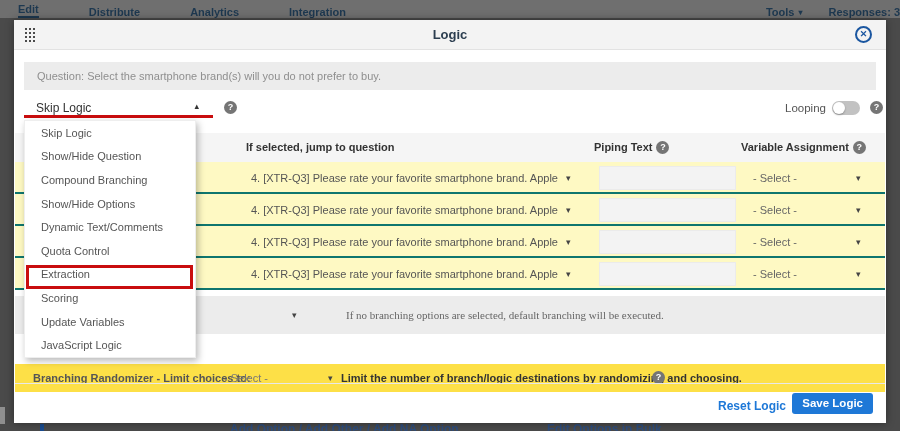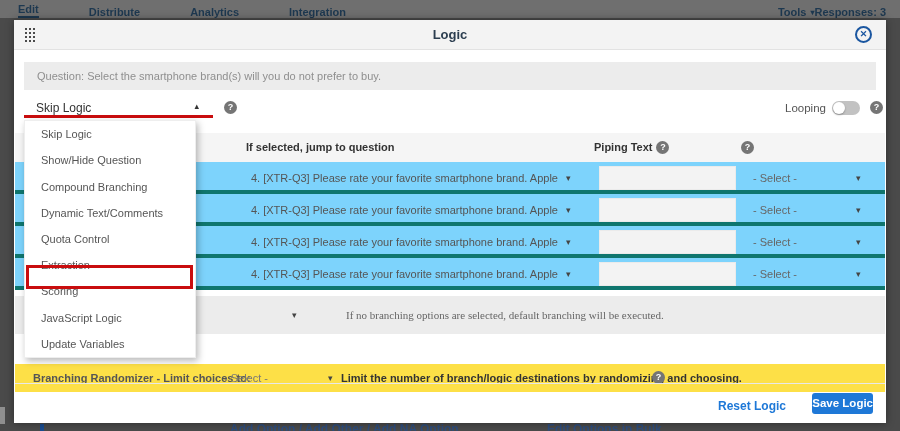--- a/index.html
+++ b/index.html
@@ -12,21 +12,21 @@
   }
   
   .topbar {
     position:absolute; top:0; left:0; width:900px; height:18px;
     background:#6f6f6f; display:flex; align-items:flex-end;
     font-size:11px; font-weight:700; color:#1d3850;
   }
   .tab { margin-left:50px; cursor:pointer; }
   .tab:first-child { margin-left:18px; }
   .tab.active { border-bottom:2px solid #1d3850; padding-bottom:1px; }
-  .topbar-right { margin-left:auto; display:flex; align-items:center; margin-right:14px; }
+  .topbar-right { margin-left:auto; display:flex; align-items:center; gap:26px; }
   .tools { display:flex; align-items:center; gap:4px; cursor:pointer; }
   .tools .tcaret { font-size:8px; }
   
   .bg-bottom-link { position:absolute; top:422px; font-size:12px; font-weight:700; color:#2e4d7c; }
   .bg-left-strip  { position:absolute; left:0; top:407px; width:5px; height:17px; background:#8f8f8f; }
   .bg-blue-bar    { position:absolute; left:40px; top:424px; width:4px; height:7px; background:#1b4c8f; }
   
   .modal {
     position:absolute; left:14px; top:20px; width:872px; height:403px;
     background:#ffffff; box-shadow:0 0 8px rgba(0,0,0,.4);
@@ -84,21 +84,21 @@
   }
   .help-looping { position:absolute; left:856px; top:81px; }
   
   .table-header {
     position:absolute; left:1px; right:1px; top:113px; height:29px;
     background:#f5f5f5; font-weight:700; color:#333;
   }
   .table-header .h { position:absolute; top:0; height:29px; line-height:29px; display:flex; align-items:center; gap:4px; }
   .h-jump { left:231px; } .h-piping { left:579px; } .h-var { left:726px; }
   .rows { position:absolute; left:1px; right:1px; top:142px; }
-  .row { position:relative; height:32px; border-bottom:4px solid #0f766e; background:#7dd3fc; }
+  .row { position:relative; height:32px; border-bottom:2px solid #0f766e; background:#fef9c3; }
   .row .jump   { position:absolute; left:236px; top:0; line-height:32px; color:#555; }
   .row .caret1 { position:absolute; left:551px; top:0; line-height:32px; font-size:9px; color:#444; cursor:pointer; }
   .row .piping-input {
     position:absolute; left:584px; top:4px; width:137px; height:24px;
     background:#f3f3f3; border:1px solid #ebebeb; outline:none;
     font-family:"Liberation Sans", sans-serif; font-size:11px; padding:0 6px; color:#444;
   }
   .row .sel    { position:absolute; left:738px; top:0; line-height:32px; color:#666; cursor:pointer; }
   .row .caret2 { position:absolute; left:841px; top:0; line-height:32px; font-size:9px; color:#444; cursor:pointer; }
   .default-bar {
@@ -115,21 +115,21 @@
   .random-bar .rsel   { position:absolute; left:209px; color:#777; cursor:pointer; }
   .random-bar .rcaret { position:absolute; left:313px; font-size:9px; color:#444; cursor:pointer; }
   .random-bar .rnote  { position:absolute; left:326px; font-weight:700; color:#333; }
   .random-bar .help   { position:absolute; left:637px; top:7px; }
   .footer-sep { position:absolute; left:1px; right:1px; top:363px; height:1px; background:#e8e8e8; }
   .reset-link {
     position:absolute; right:100px; top:379px; font-size:12px; font-weight:600;
     color:#1e78d7; cursor:pointer;
   }
   .save-btn {
-    position:absolute; right:13px; top:373px; height:21px; padding:0 0;
+    position:absolute; right:13px; top:373px; height:21px; padding:0 10px;
     background:#1e78d7; border:none; border-radius:3px;
     color:#fff; font-family:"Liberation Sans", sans-serif;
     font-size:11.5px; font-weight:700; line-height:21px; cursor:pointer;
   }
   
   .dropdown-menu {
     position:absolute; left:10px; top:100px; width:172px; height:238px;
     background:#fff; border:1px solid #eee;
     box-shadow:2px 3px 7px rgba(0,0,0,.28);
     display:flex; flex-direction:column; z-index:20;
@@ -187,20 +187,21 @@
     </div>
   <span class="help help-looping">?</span>
 
   <div class="table-header">
     <span class="h h-jump">If selected, jump to question</span>
     <span class="h h-piping">
       <span>Piping Text</span>
       <span class="help">?</span>
     </span>
     <span class="h h-var">
+      <span>Variable Assignment</span>
       <span class="help">?</span>
     </span>
   </div>
 
   <div class="rows">
     <div class="row">
       <span class="jump">4. [XTR-Q3] Please rate your favorite smartphone brand. Apple</span>
       <span class="caret1">▾</span>
       <input class="piping-input" value="" style="">
       <span class="sel">- Select -</span>
@@ -243,22 +244,23 @@
   </div>
 
   <div class="footer-sep"></div>
   <span class="reset-link">Reset Logic</span>
   <button class="save-btn">Save Logic</button>
 
   <div class="dropdown-menu">
     <div class="menu-item">Skip Logic</div>
     <div class="menu-item">Show/Hide Question</div>
     <div class="menu-item">Compound Branching</div>
+    <div class="menu-item">Show/Hide Options</div>
     <div class="menu-item">Dynamic Text/Comments</div>
     <div class="menu-item">Quota Control</div>
     <div class="menu-item">Extraction</div>
     <div class="menu-item">Scoring</div>
+    <div class="menu-item">Update Variables</div>
     <div class="menu-item">JavaScript Logic</div>
-    <div class="menu-item">Update Variables</div>
     <div class="red-box"></div>
   </div>
 
 </div>
 
 </body></html>

